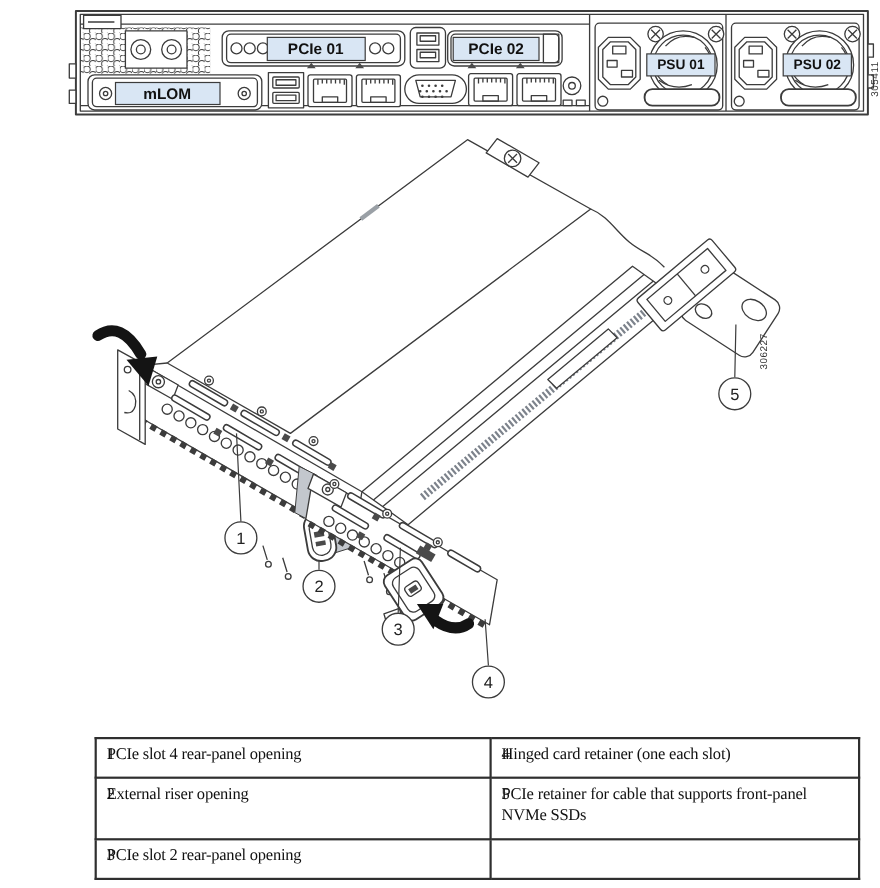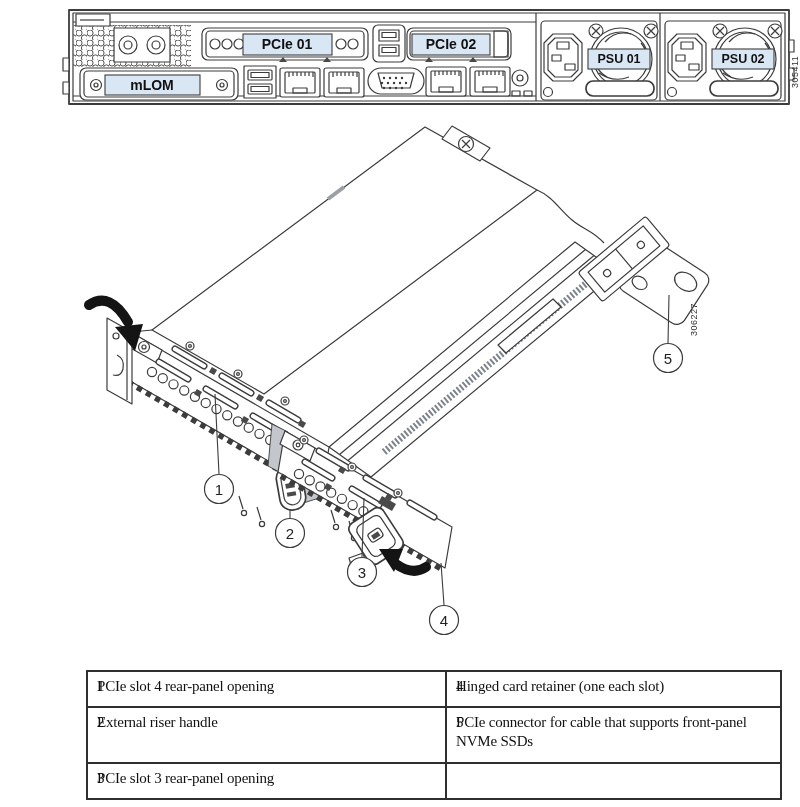--- a/index.html
+++ b/index.html
@@ -346,23 +346,23 @@
     <text class="figid" x="665" y="336" transform="rotate(-90 665 336)">306227</text>
   </svg>
 
   <table class="legend">
     <tbody>
       <tr class="r1">
         <td class="c1"><span class="cnum">1</span><span>PCIe slot 4 rear-panel opening</span></td>
         <td><span class="cnum">4</span><span>Hinged card retainer (one each slot)</span></td>
       </tr>
       <tr class="r2">
-        <td class="c1"><span class="cnum">2</span><span>External riser handle</span></td>
-        <td><span class="cnum">5</span><span>PCIe connector for cable that supports front-panel NVMe SSDs</span></td>
+        <td class="c1"><span class="cnum">2</span><span>External riser opening</span></td>
+        <td><span class="cnum">5</span><span>PCIe retainer for cable that supports front-panel NVMe SSDs</span></td>
       </tr>
       <tr class="r3">
-        <td class="c1"><span class="cnum">3</span><span>PCIe slot 3 rear-panel opening</span></td>
+        <td class="c1"><span class="cnum">3</span><span>PCIe slot 2 rear-panel opening</span></td>
         <td><span class="cnum"></span><span></span></td>
       </tr>
     </tbody>
   </table>
 
 </div>
 
 </body></html>

